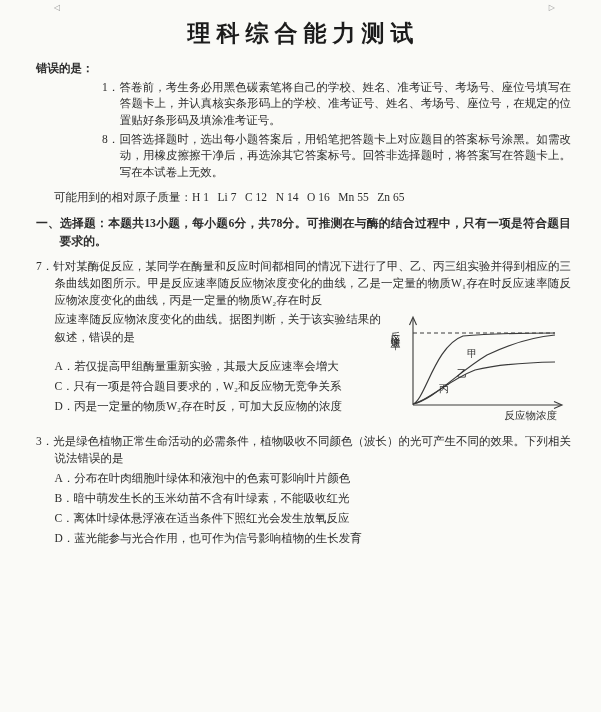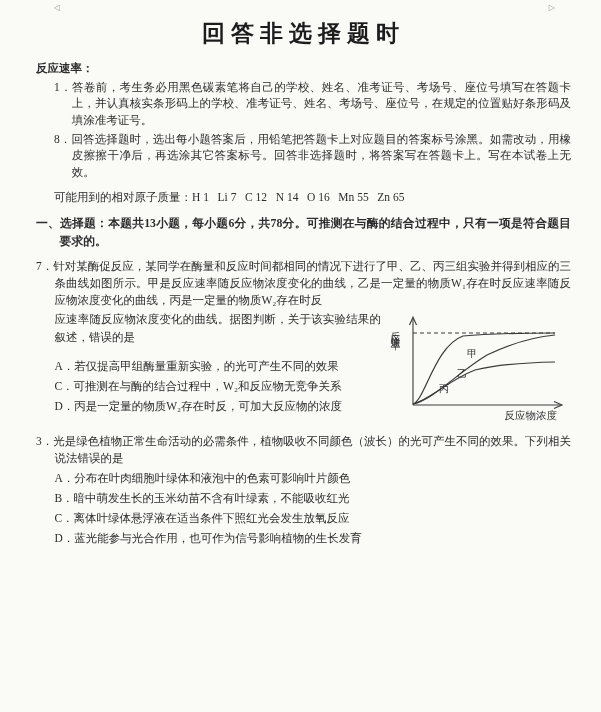--- a/index.html
+++ b/index.html
@@ -16,21 +16,21 @@
   }
   .mark{position:absolute;top:4px;font-size:8px;color:#9a9a9a;line-height:1;}
   .mark-left{left:54px;}
   .mark-right{right:46px;}
   .title{
     font-size:23px;font-weight:700;text-align:center;
     letter-spacing:6px;margin:8px 0 12px 0;color:#1c1c1c;
   }
   .notice-head{font-size:11.5px;font-weight:700;margin:0 0 3px 0;}
   .notice{margin-left:18px;font-size:11.5px;line-height:1.42;}
-  .notice-item{padding-left:1.55em;text-indent:-1.55em;margin-bottom:3px;text-align:justify;}
+  .notice-item{padding-left:1.55em;text-indent:-1.55em;margin-bottom:3px;text-align:justify;margin-left:48px;}
   .masses{margin:9px 0 10px 0;font-size:11.5px;white-space:pre-wrap;}
   .section-heading{
     font-size:11.8px;font-weight:700;line-height:1.5;
     padding-left:2em;text-indent:-2em;margin:8px 0 7px 0;text-align:justify;
   }
   .question{font-size:11.5px;line-height:1.5;margin-bottom:7px;}
   .stem{padding-left:1.6em;text-indent:-1.6em;margin-bottom:2px;text-align:justify;}
   .stem-cont{padding-left:1.6em;margin-bottom:12px;text-align:justify;}
   .option{margin-left:1.6em;margin-bottom:3px;}
   .q2-wrap::after{content:"";display:block;clear:both;}
@@ -51,23 +51,23 @@
   }
 </style>
 </head>
 <body>
 
 <div class="page">
 
   <span class="mark mark-left">◁</span>
   <span class="mark mark-right">▷</span>
 
-  <h1 class="title">回答非选择题时</h1>
+  <h1 class="title">理科综合能力测试</h1>
 
-  <div class="notice-head">反应速率：</div>
+  <div class="notice-head">错误的是：</div>
   <div class="notice">
     <div class="notice-item">1．答卷前，考生务必用黑色碳素笔将自己的学校、姓名、准考证号、考场号、座位号填写在答题卡上，并认真核实条形码上的学校、准考证号、姓名、考场号、座位号，在规定的位置贴好条形码及填涂准考证号。</div>
     <div class="notice-item">8．回答选择题时，选出每小题答案后，用铅笔把答题卡上对应题目的答案标号涂黑。如需改动，用橡皮擦擦干净后，再选涂其它答案标号。回答非选择题时，将答案写在答题卡上。写在本试卷上无效。</div>
     <div class="masses">可能用到的相对原子质量：H 1   Li 7   C 12   N 14   O 16   Mn 55   Zn 65</div>
   </div>
 
   <div class="section-heading">一、选择题：本题共13小题，每小题6分，共78分。可推测在与酶的结合过程中，只有一项是符合题目要求的。</div>
 
 
   <div class="question">
@@ -90,22 +90,22 @@
             <path d="M10,91 C 26,87 46,67 72,57 C 98,50.5 128,49.5 152,49" stroke="#3a3a3a" stroke-width="1.2" fill="none"></path>
             <text x="64" y="44" font-size="10">甲</text>
             <text x="54" y="64" font-size="10">乙</text>
             <text x="36" y="79" font-size="10">丙</text>
           </svg>
         </div>
         <div class="xlab">反应物浓度</div>
       </div>
 
       <div class="stem-cont">应速率随反应物浓度变化的曲线。据图判断，关于该实验结果的叙述，错误的是</div>
-      <div class="option">A．若仅提高甲组酶量重新实验，的光可产生不同的效果</div>
-      <div class="option">C．可推测在与酶的结合过程中，W₂和反应物无竞争关系</div>
+      <div class="option">A．若仅提高甲组酶量重新实验，其最大反应速率会增大</div>
+      <div class="option">C．只有一项是符合题目要求的，W₂和反应物无竞争关系</div>
       <div class="option">D．丙是一定量的物质W₂存在时反，可加大反应物的浓度</div>
     </div>
   </div>
 
   <div class="question">
     <div class="stem">3．光是绿色植物正常生命活动的必需条件，植物吸收不同颜色（波长）的光可产生不同的效果。下列相关说法错误的是</div>
     <div class="option">A．分布在叶肉细胞叶绿体和液泡中的色素可影响叶片颜色</div>
     <div class="option">B．暗中萌发生长的玉米幼苗不含有叶绿素，不能吸收红光</div>
     <div class="option">C．离体叶绿体悬浮液在适当条件下照红光会发生放氧反应</div>
     <div class="option">D．蓝光能参与光合作用，也可作为信号影响植物的生长发育</div>

